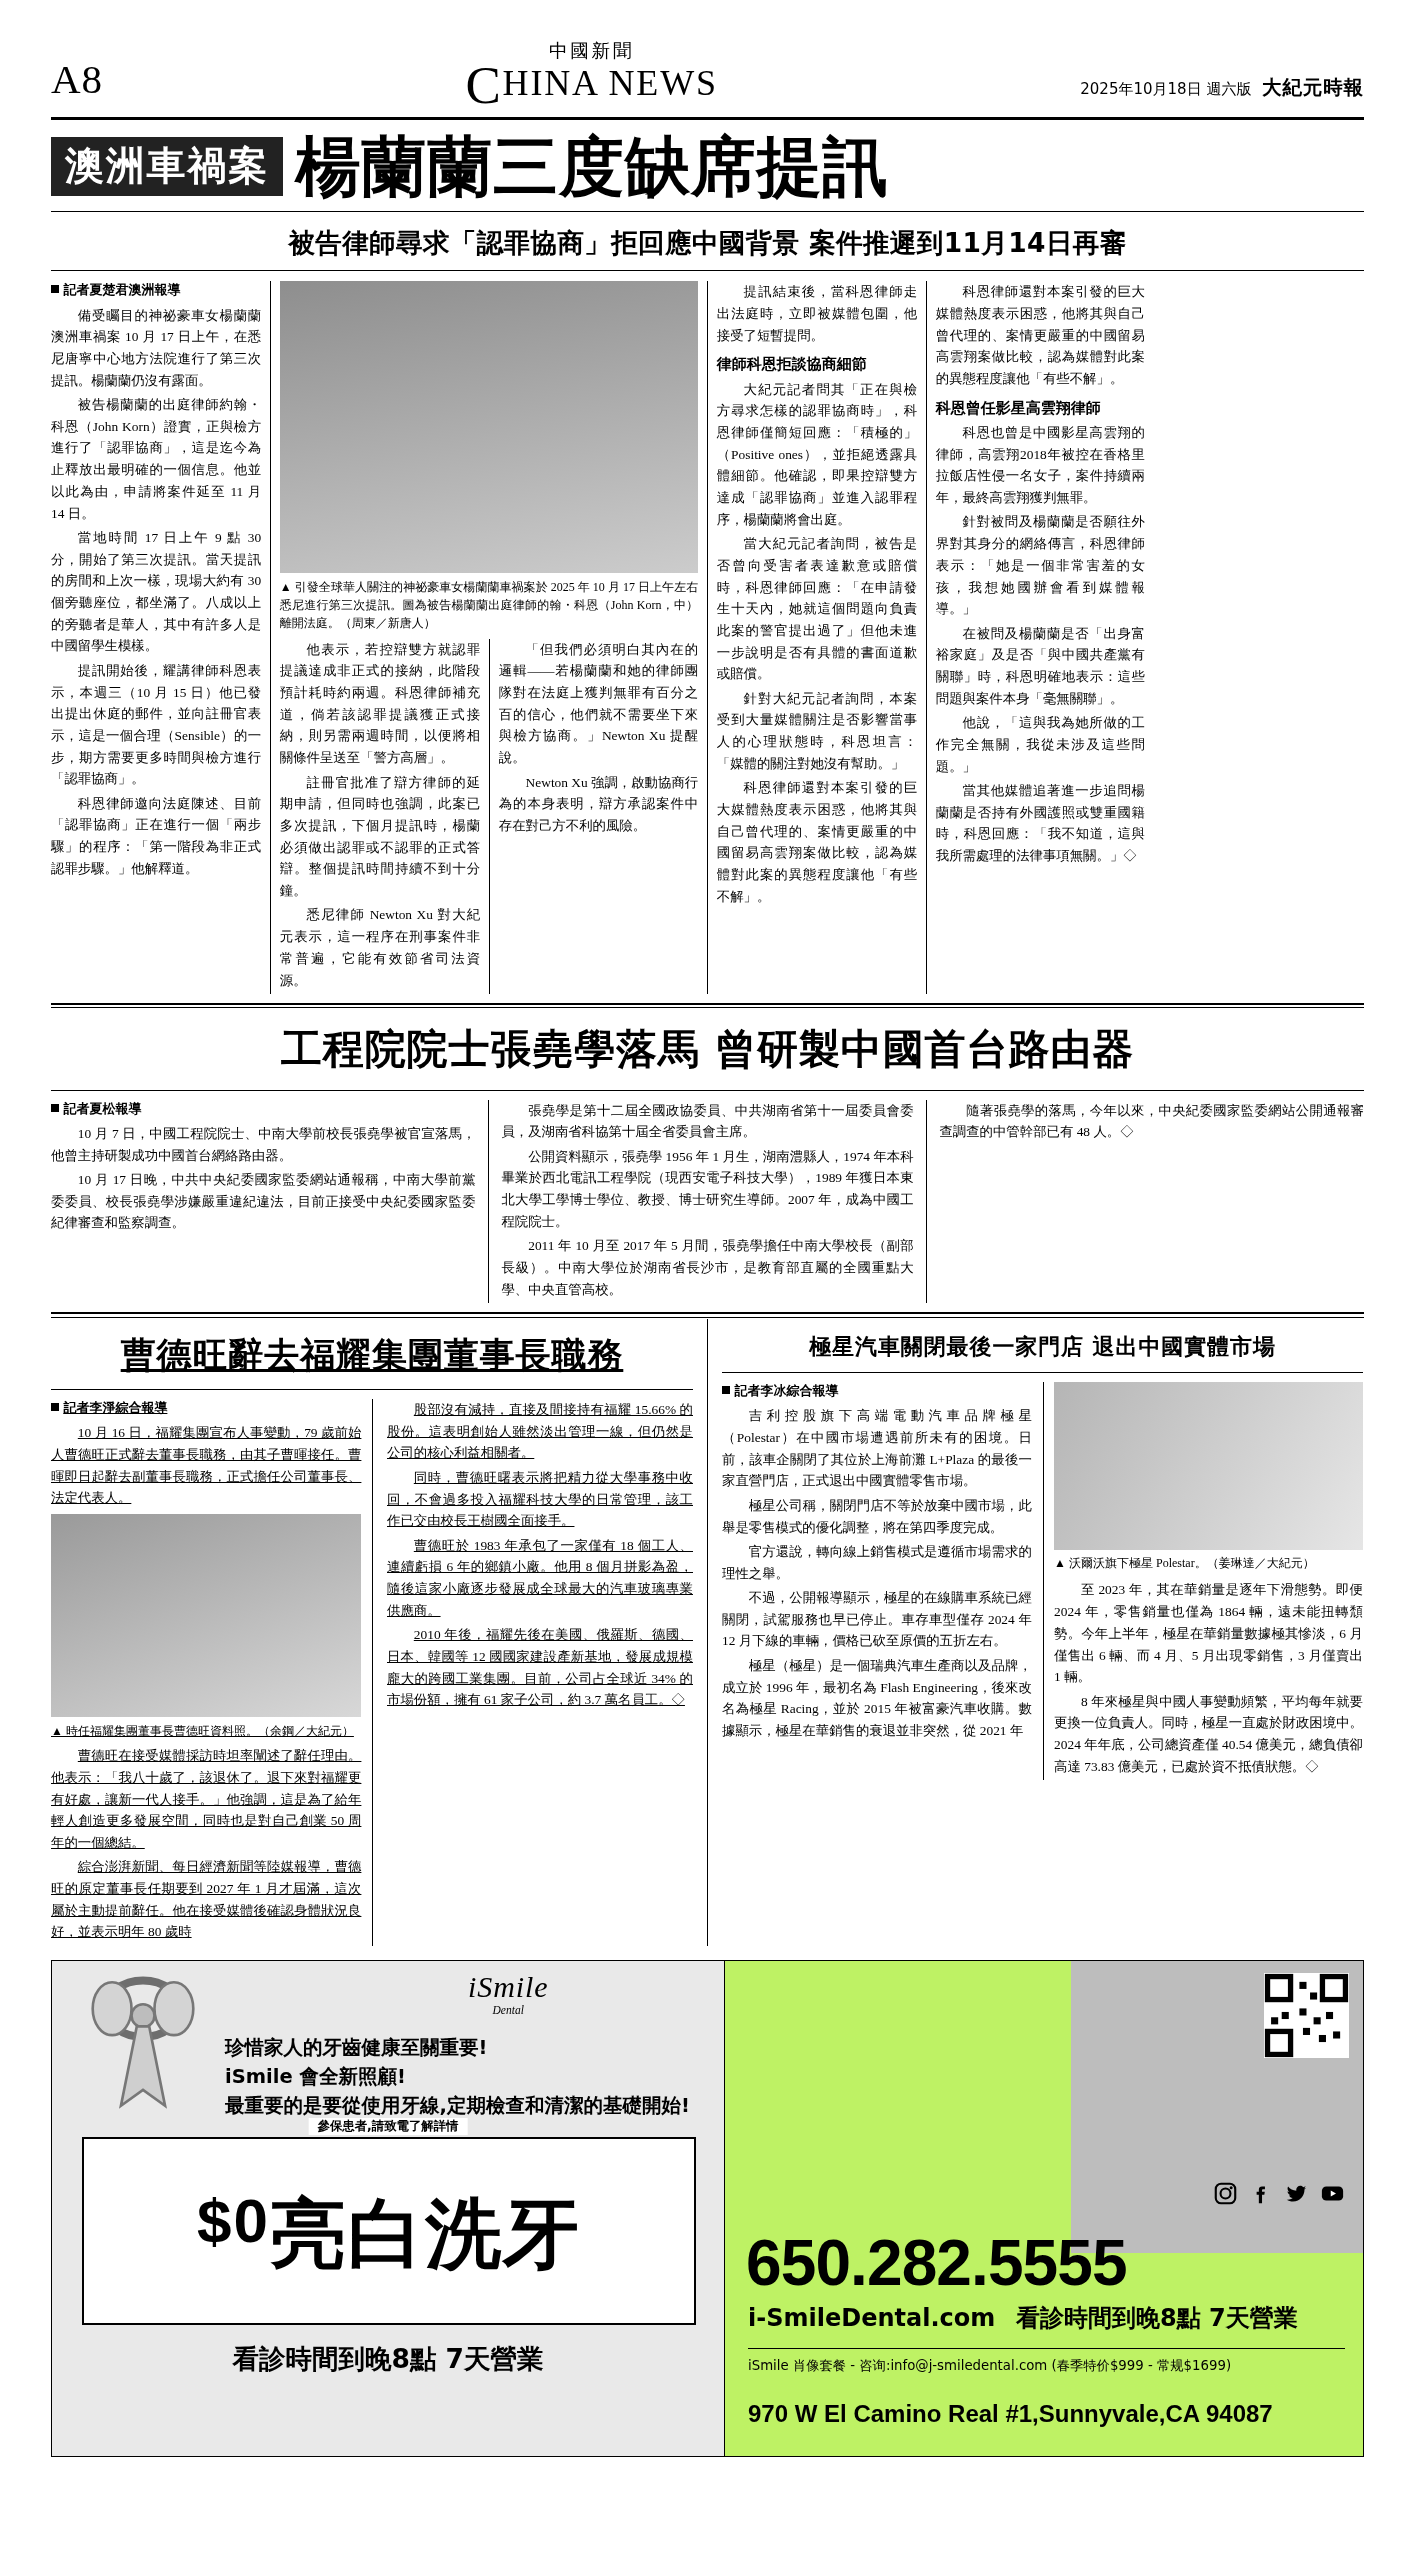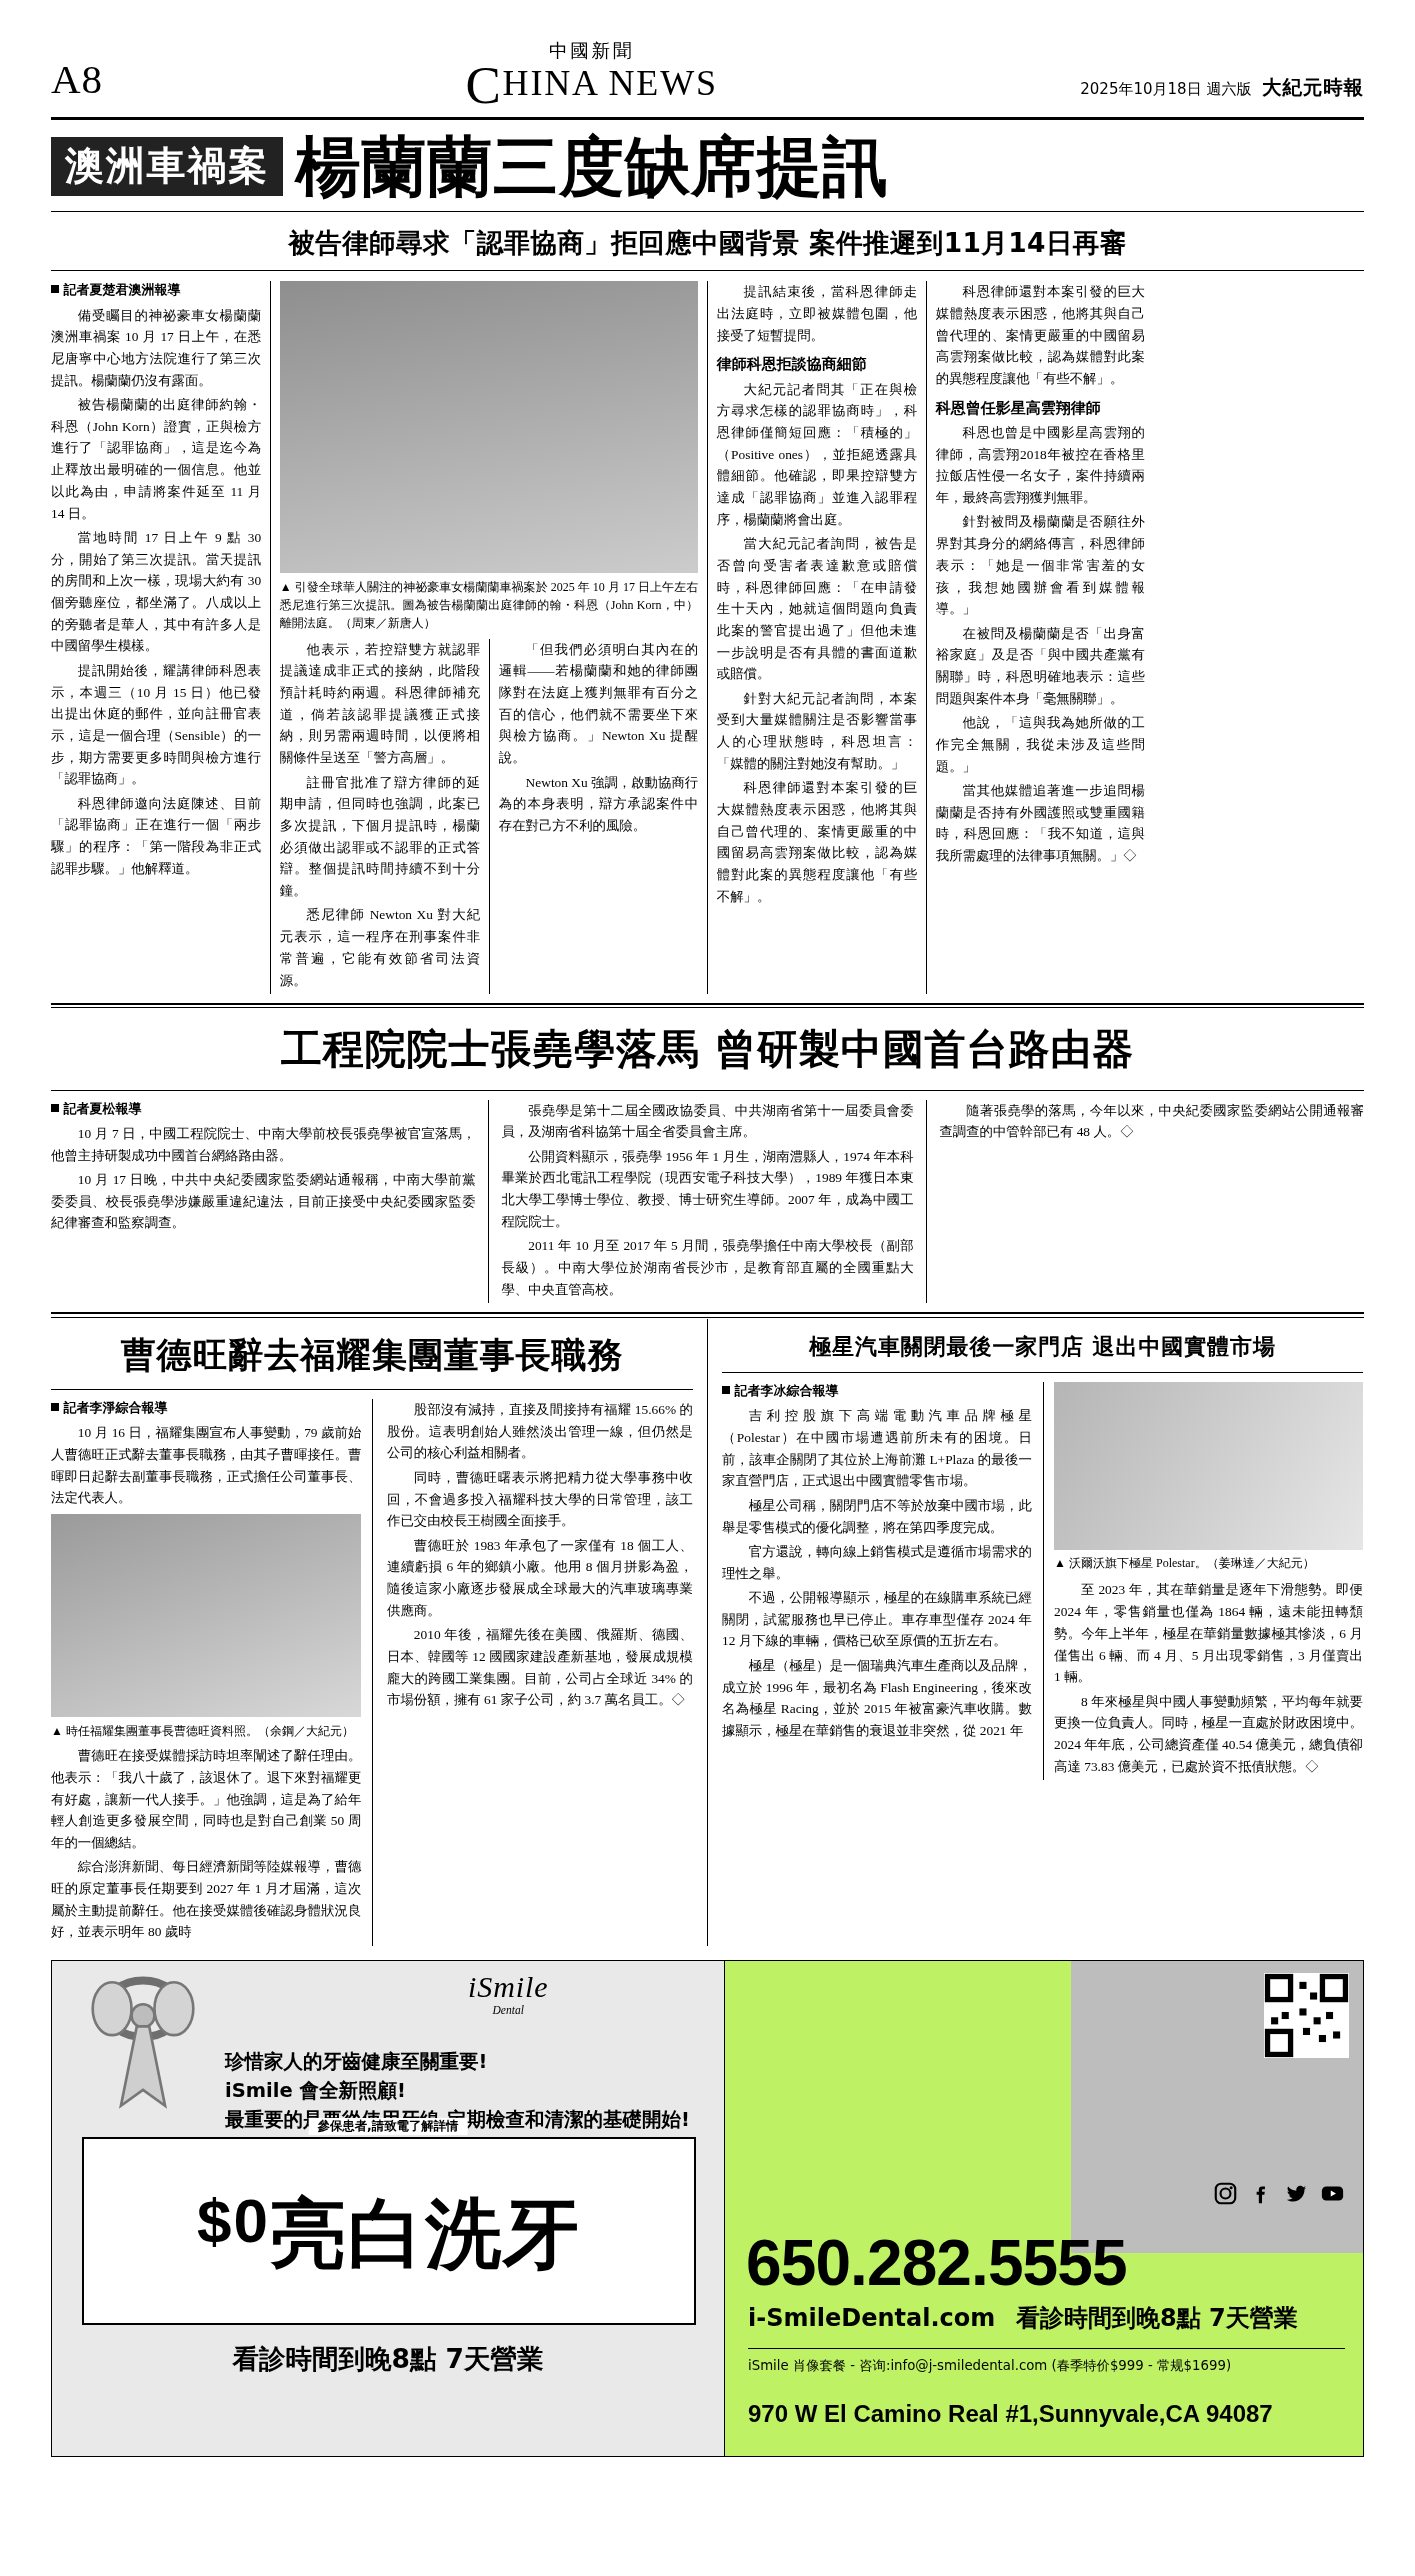--- a/index.html
+++ b/index.html
@@ -59,21 +59,21 @@
 
   .divider-thick{border-top:2.7px solid #000;}
   .divider-thin{border-top:0.9px solid #000;margin-top:2.7px;}
 
   
   .ad{position:relative;margin-top:14px;border:0.9px solid #000;height:495px;display:flex;background:#fff;}
   .ad-left{width:672px;position:relative;background:#e9e9e9;border-right:0.9px solid #000;}
   .ad-right{flex:1;position:relative;background:#bef264;}
 
   .ribbon{position:absolute;left:16px;top:12.4px;width:150px;height:142px;}
-  .ad-l-txt{position:absolute;left:173px;top:42px;width:478px;font-family:"DejaVu Sans",sans-serif;font-weight:bold;color:#000;}
+  .ad-l-txt{position:absolute;left:173px;top:28px;width:478px;font-family:"DejaVu Sans",sans-serif;font-weight:bold;color:#000;}
   .ad-l-txt div{font-size:19.5px;line-height:1.5;}
   .ismile-logo{position:absolute;left:416px;top:8.8px;text-align:center;}
   .ismile-logo .i1{font-family:"Liberation Serif",serif;font-size:30px;font-style:italic;letter-spacing:0.9px;}
   .ismile-logo .i2{font-family:"Liberation Serif",serif;font-size:11.5px;font-style:italic;}
 
   .offer-box{position:absolute;left:30px;top:176px;width:610px;height:184px;border:2.7px solid #000;background:#fff;display:flex;align-items:center;justify-content:center;}
   .offer-note{position:absolute;left:50%;top:157px;transform:translateX(-50%);background:#fff;padding:0 8.8px;font-family:"DejaVu Sans",sans-serif;font-size:12.4px;font-weight:bold;}
   .offer-txt{font-family:"DejaVu Sans",sans-serif;font-weight:bold;font-size:76px;line-height:1;letter-spacing:1.8px;}
   .offer-txt .dollar{font-family:"Liberation Sans",sans-serif;font-size:62px;vertical-align:17.7px;}
   .hours{position:absolute;left:0;right:0;top:380px;text-align:center;font-family:"DejaVu Sans",sans-serif;font-weight:bold;font-size:26.5px;}
@@ -192,21 +192,21 @@
     <div class="col vrule" style="width:438px;padding-left:12.4px;box-sizing:border-box;">
       <p class="body">隨著張堯學的落馬，今年以來，中央紀委國家監委網站公開通報審查調查的中管幹部已有 48 人。◇</p>
     </div>
   </div>
 
   <div class="divider-thick" style="margin-top:8.8px;"></div>
   <div class="divider-thin"></div>
 
   <div class="cols" style="margin-top:1.8px;">
 
-    <div class="col" style="width:656px;padding-right:14px;box-sizing:border-box;">
+    <div class="col" style="width:656px;padding-right:14px;box-sizing:border-box;text-decoration:underline;">
       <div class="sec-head h-3">曹德旺辭去福耀集團董事長職務</div>
       <div class="divider-thin" style="margin-bottom:8.8px;"></div>
       <div class="cols">
         <div class="col" style="width:50%;padding-right:10.6px;box-sizing:border-box;">
           <div class="byline"><span class="sq"></span><span>記者李淨綜合報導</span></div>
           <p class="body">10 月 16 日，福耀集團宣布人事變動，79 歲前始人曹德旺正式辭去董事長職務，由其子曹暉接任。曹暉即日起辭去副董事長職務，正式擔任公司董事長、法定代表人。</p>
           <div class="ph-portrait" style="margin:5.3px 0 0;"></div>
           <div class="cap">▲ 時任福耀集團董事長曹德旺資料照。（余鋼／大紀元）</div>
           <p class="body" style="margin-top:5.3px">曹德旺在接受媒體採訪時坦率闡述了辭任理由。他表示：「我八十歲了，該退休了。退下來對福耀更有好處，讓新一代人接手。」他強調，這是為了給年輕人創造更多發展空間，同時也是對自己創業 50 周年的一個總結。</p>
           <p class="body">綜合澎湃新聞、每日經濟新聞等陸媒報導，曹德旺的原定董事長任期要到 2027 年 1 月才屆滿，這次屬於主動提前辭任。他在接受媒體後確認身體狀況良好，並表示明年 80 歲時</p>

